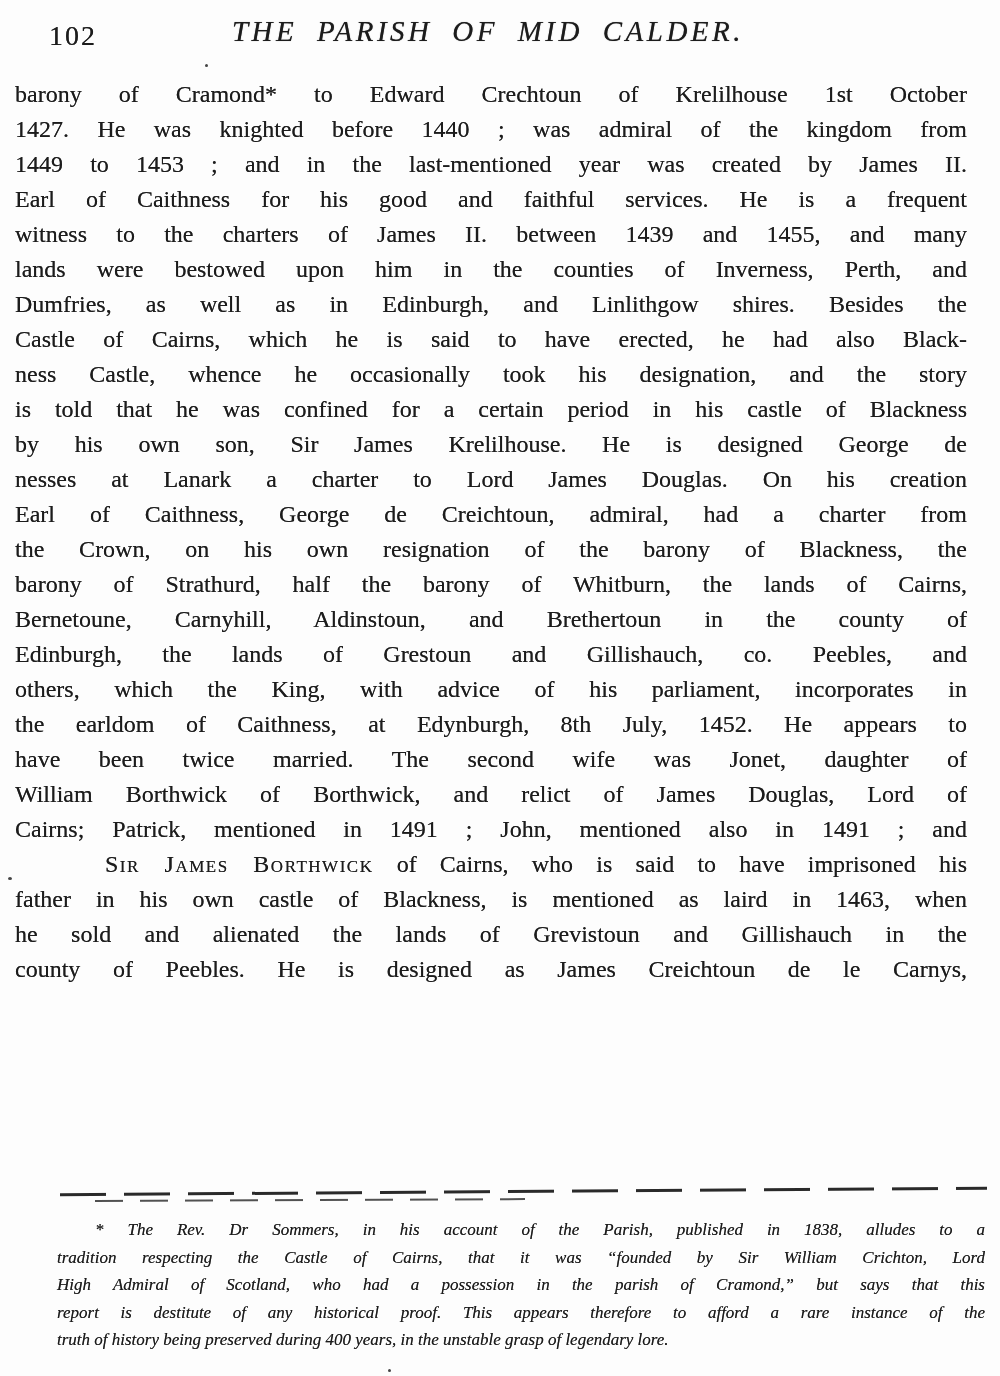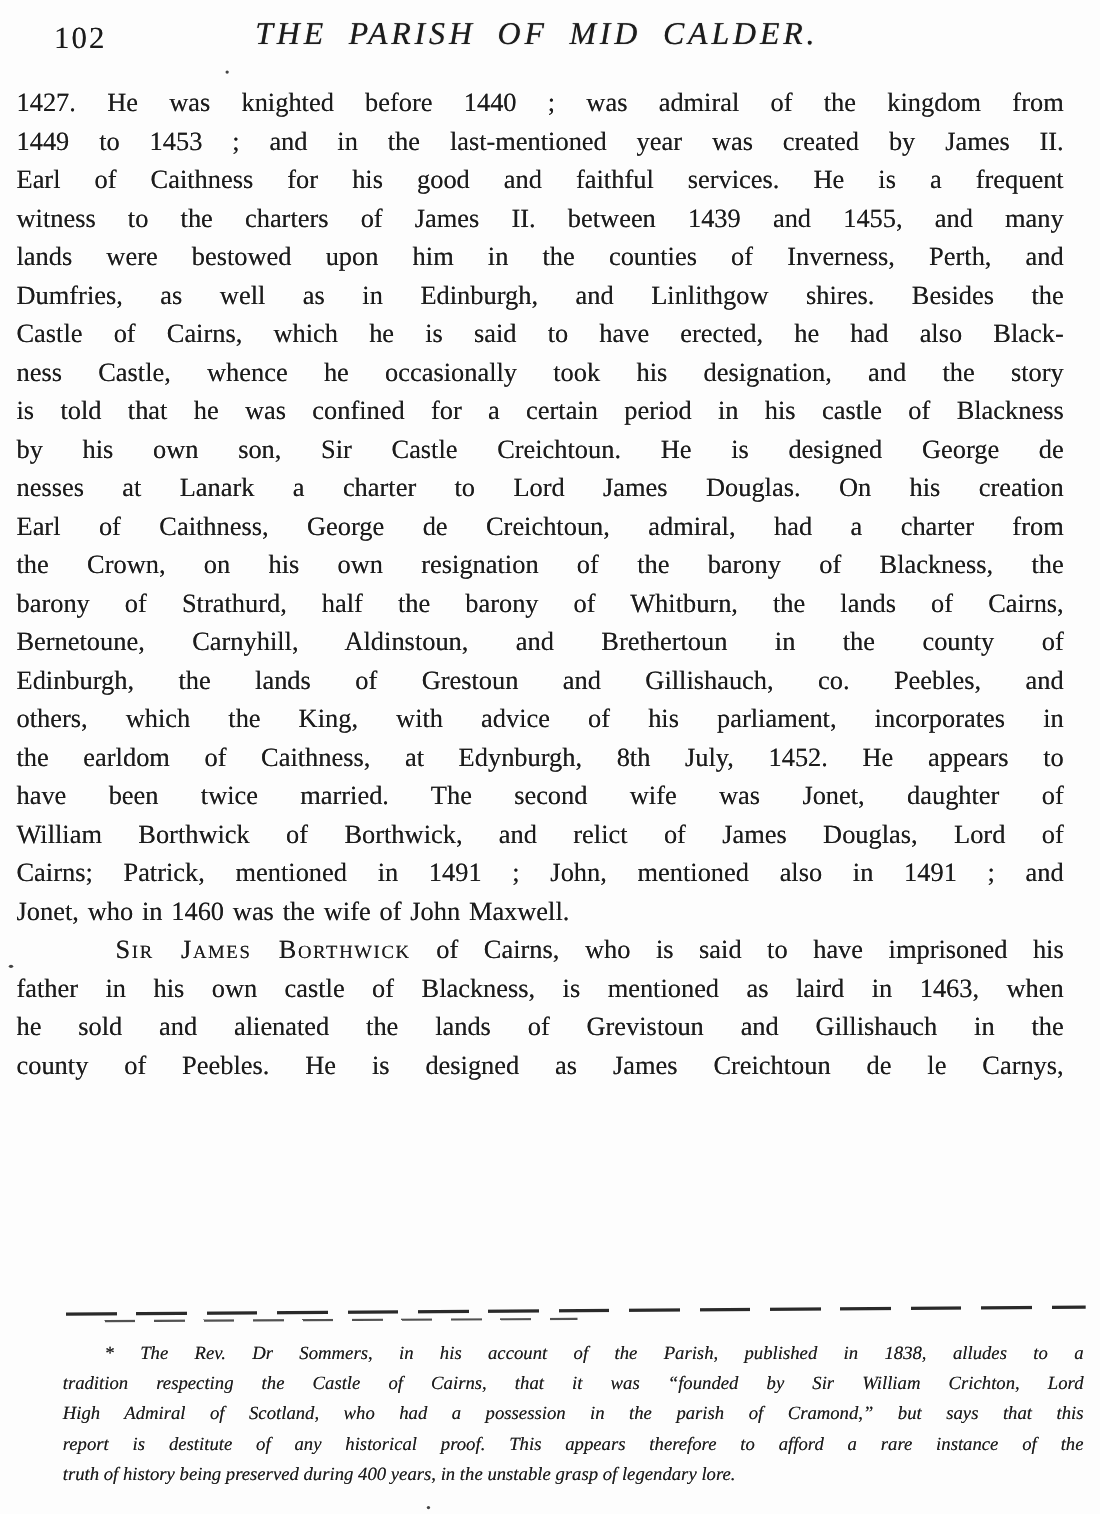--- a/index.html
+++ b/index.html
@@ -84,42 +84,42 @@
 </style>
 </head>
 <body>
 
 <div class="page">
 
   <div class="pageno">102</div>
   <div class="title">THE PARISH OF MID CALDER.</div>
 
   <div class="bodytext">
+    <div class="line">barony of Cramond* to Edward Crechtoun of Krelilhouse 1st October</div>
     <div class="line">1427.  He was knighted before 1440 ; was admiral of the kingdom from</div>
     <div class="line">1449 to 1453 ; and in the last-mentioned year was created by James II.</div>
     <div class="line">Earl of Caithness for his good and faithful services.  He is a frequent</div>
     <div class="line">witness to the charters of James II. between 1439 and 1455, and many</div>
     <div class="line">lands were bestowed upon him in the counties of Inverness, Perth, and</div>
     <div class="line">Dumfries, as well as in Edinburgh, and Linlithgow shires.  Besides the</div>
     <div class="line">Castle of Cairns, which he is said to have erected, he had also Black-</div>
     <div class="line">ness Castle, whence he occasionally took his designation, and the story</div>
     <div class="line">is told that he was confined for a certain period in his castle of Blackness</div>
-    <div class="line">by his own son, Sir Castle Creichtoun.  He is designed George de</div>
+    <div class="line">by his own son, Sir James Krelilhouse.  He is designed George de</div>
     <div class="line">nesses at Lanark a charter to Lord James Douglas.  On his creation</div>
     <div class="line">Earl of Caithness, George de Creichtoun, admiral, had a charter from</div>
     <div class="line">the Crown, on his own resignation of the barony of Blackness, the</div>
     <div class="line">barony of Strathurd, half the barony of Whitburn, the lands of Cairns,</div>
     <div class="line">Bernetoune, Carnyhill, Aldinstoun, and Brethertoun in the county of</div>
     <div class="line">Edinburgh, the lands of Grestoun and Gillishauch, co. Peebles, and</div>
     <div class="line">others, which the King, with advice of his parliament, incorporates in</div>
     <div class="line">the earldom of Caithness, at Edynburgh, 8th July, 1452.  He appears to</div>
     <div class="line">have been twice married.  The second wife was Jonet, daughter of</div>
     <div class="line">William Borthwick of Borthwick, and relict of James Douglas, Lord of</div>
     <div class="line">Cairns; Patrick, mentioned in 1491 ; John, mentioned also in 1491 ; and</div>
-    <div class="line nojust">Jonet, who in 1460 was the wife of John Maxwell.</div>
 
     <div class="line indent"><span class="sc">Sir James Borthwick</span><span> of Cairns, who is said to have imprisoned his</span></div>
     <div class="line">father in his own castle of Blackness, is mentioned as laird in 1463, when</div>
     <div class="line">he sold and alienated the lands of Grevistoun and Gillishauch in the</div>
     <div class="line">county of Peebles.  He is designed as James Creichtoun de le Carnys,</div>
   </div>
 
   <div class="rule rule1"></div>
   <div class="rule rule2"></div>
 

